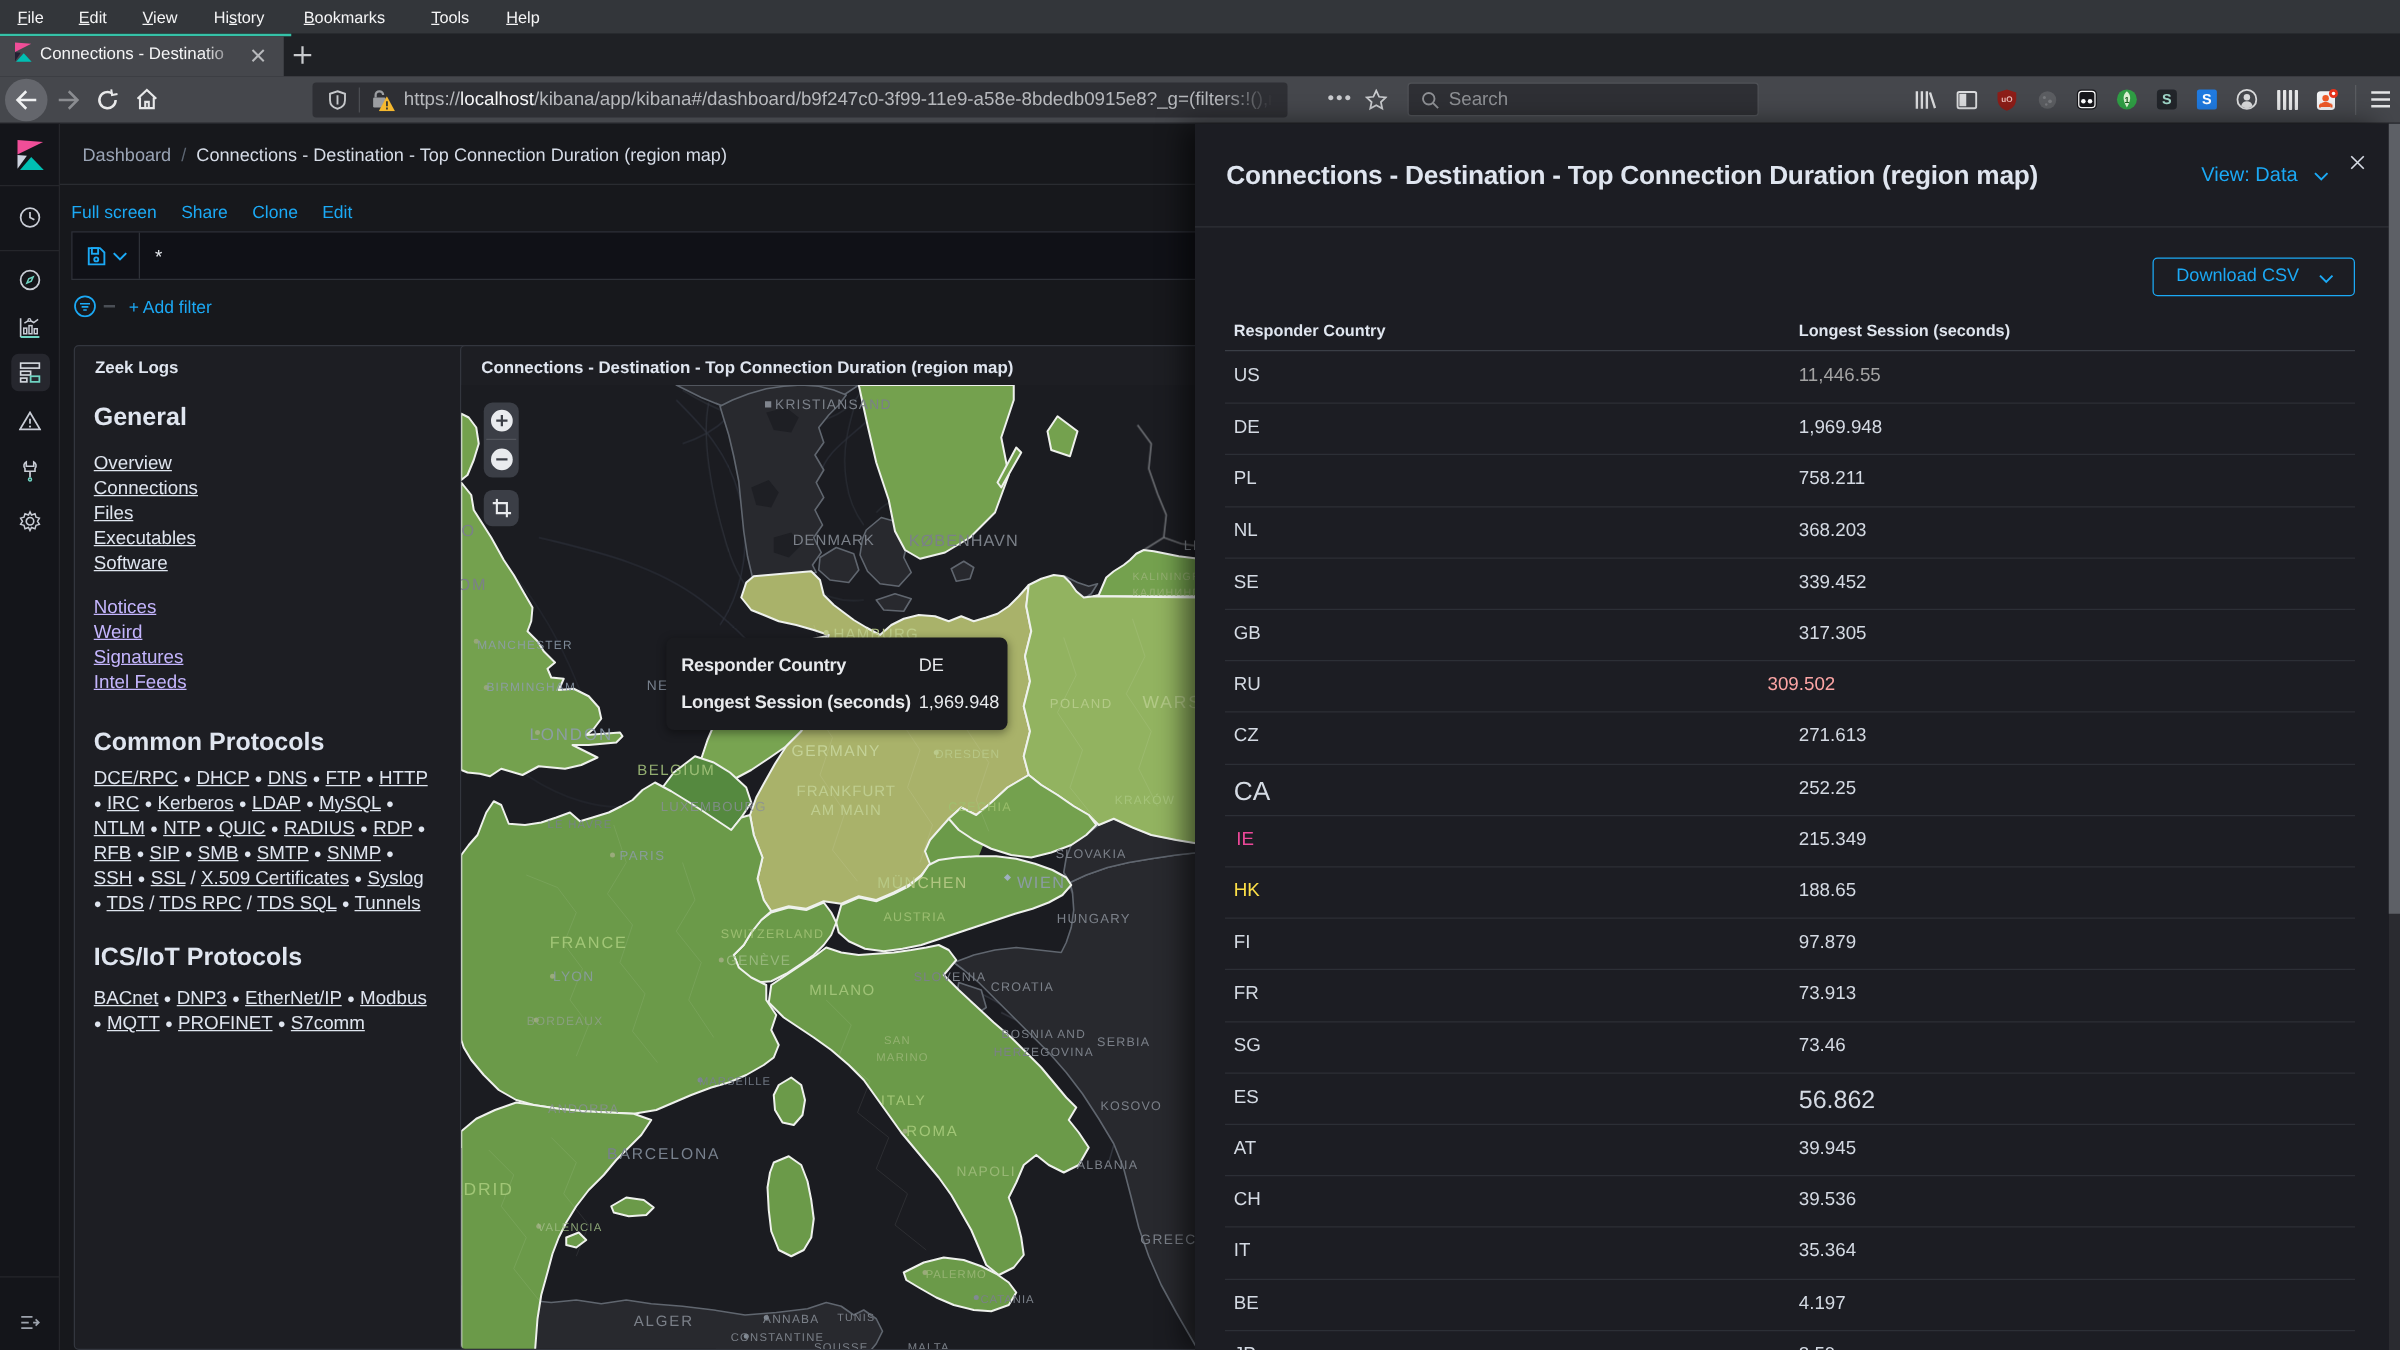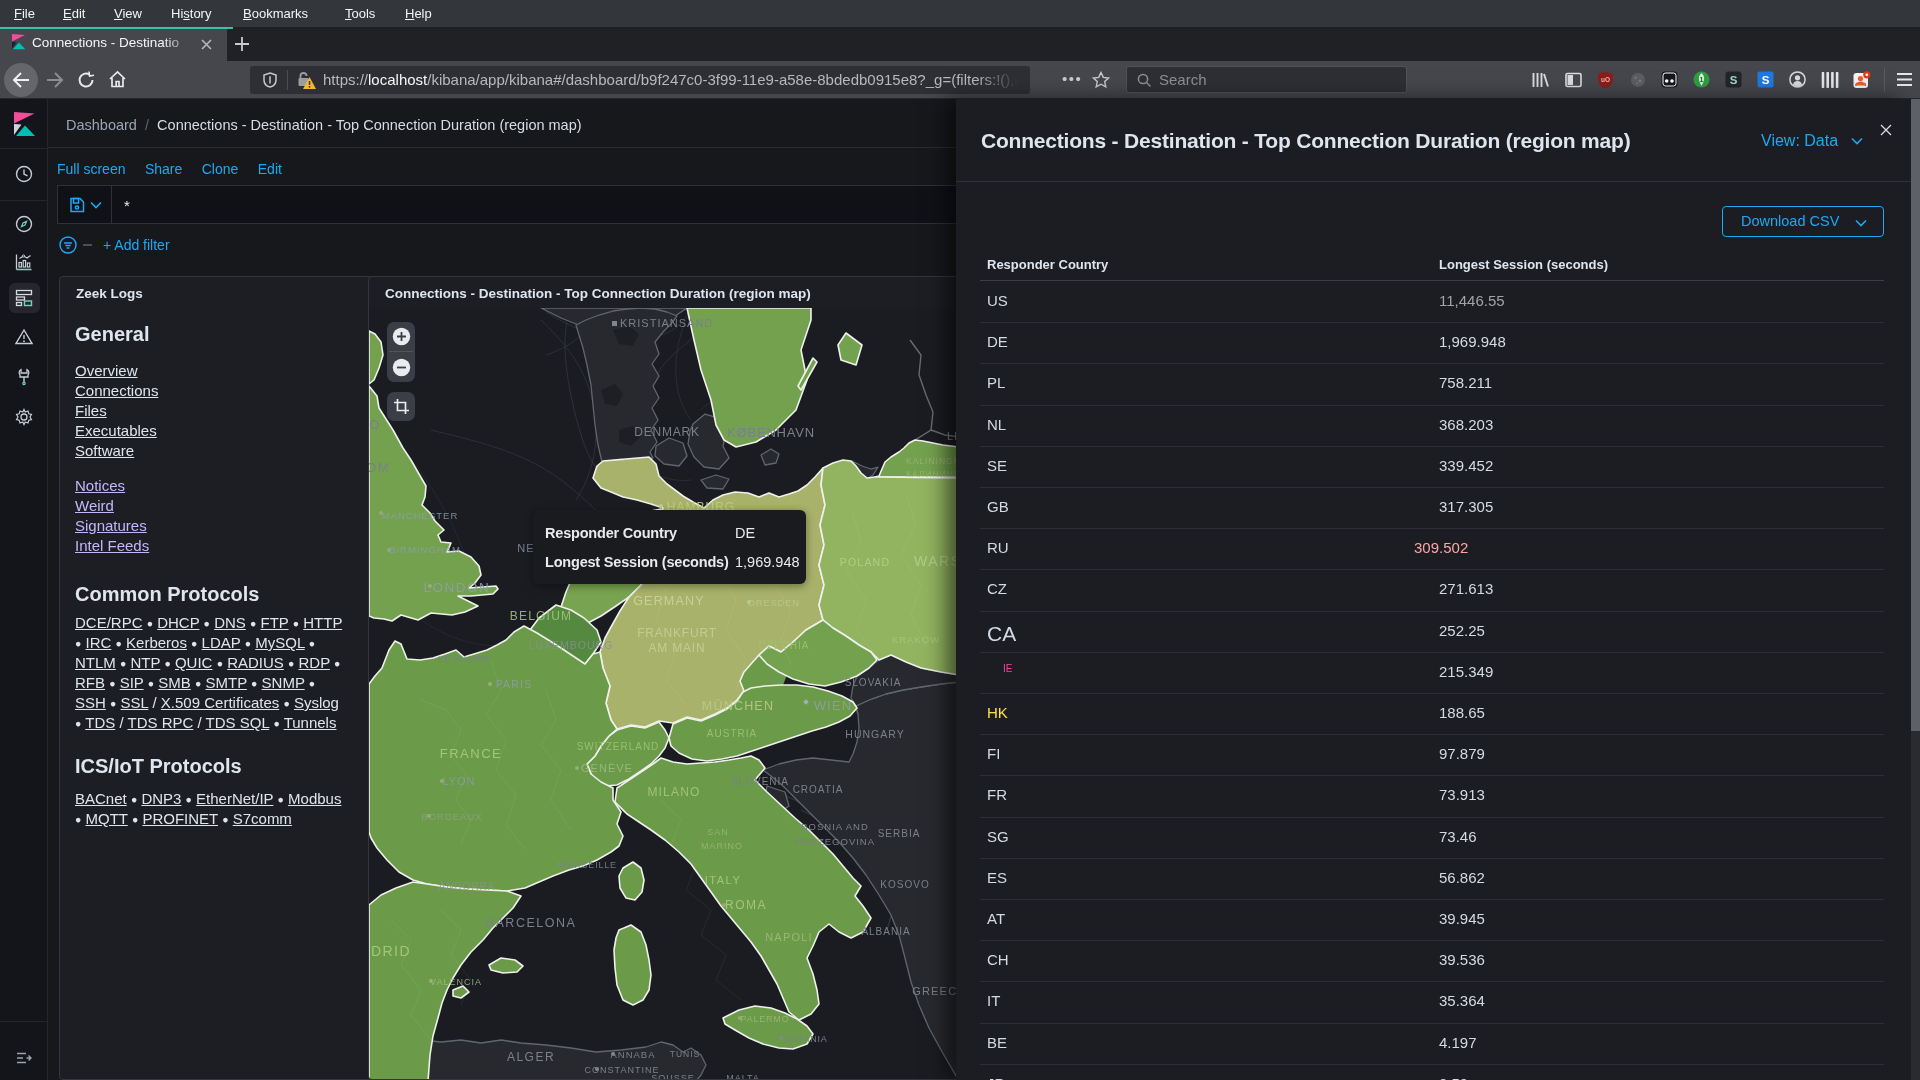--- a/index.html
+++ b/index.html
@@ -461,37 +461,37 @@
         <div class="ab" style="left:24px;top:429.2px;width:904px;height:1px;background:#2c2f36;"></div>
         <div class="ab txt" style="left:31px;top:440.20000000000005px;font-size:15px;color:#d4dae3;">RU</div>
         <div class="ab txt" style="left:458px;top:440.20000000000005px;font-size:15px;color:#fca5a5;">309.502</div>
         <div class="ab" style="left:24px;top:470.40000000000003px;width:904px;height:1px;background:#2c2f36;"></div>
         <div class="ab txt" style="left:31px;top:481.40000000000003px;font-size:15px;color:#d4dae3;">CZ</div>
         <div class="ab txt" style="left:483px;top:481.40000000000003px;font-size:15px;color:#d4dae3;">271.613</div>
         <div class="ab" style="left:24px;top:511.6px;width:904px;height:1px;background:#2c2f36;"></div>
         <div class="ab txt" style="left:31px;top:522.6px;font-size:21px;color:#d4dae3;text-align:center;">CA</div>
         <div class="ab txt" style="left:483px;top:522.6px;font-size:15px;color:#d4dae3;">252.25</div>
         <div class="ab" style="left:24px;top:552.8000000000001px;width:904px;height:1px;background:#2c2f36;"></div>
-        <div class="ab txt" style="left:47px;top:563.8px;font-size:10px;color:#ec4899;">IE</div>
+        <div class="ab txt" style="left:33px;top:563.8px;font-size:15px;color:#ec4899;">IE</div>
         <div class="ab txt" style="left:483px;top:563.8px;font-size:15px;color:#d4dae3;">215.349</div>
         <div class="ab" style="left:24px;top:594px;width:904px;height:1px;background:#2c2f36;"></div>
         <div class="ab txt" style="left:31px;top:605px;font-size:15px;color:#fde047;">HK</div>
         <div class="ab txt" style="left:483px;top:605px;font-size:15px;color:#d4dae3;">188.65</div>
         <div class="ab" style="left:24px;top:635.2px;width:904px;height:1px;background:#2c2f36;"></div>
         <div class="ab txt" style="left:31px;top:646.2px;font-size:15px;color:#d4dae3;">FI</div>
         <div class="ab txt" style="left:483px;top:646.2px;font-size:15px;color:#d4dae3;">97.879</div>
         <div class="ab" style="left:24px;top:676.4000000000001px;width:904px;height:1px;background:#2c2f36;"></div>
         <div class="ab txt" style="left:31px;top:687.4000000000001px;font-size:15px;color:#d4dae3;">FR</div>
         <div class="ab txt" style="left:483px;top:687.4000000000001px;font-size:15px;color:#d4dae3;">73.913</div>
         <div class="ab" style="left:24px;top:717.6000000000001px;width:904px;height:1px;background:#2c2f36;"></div>
         <div class="ab txt" style="left:31px;top:728.6px;font-size:15px;color:#d4dae3;">SG</div>
         <div class="ab txt" style="left:483px;top:728.6px;font-size:15px;color:#d4dae3;">73.46</div>
         <div class="ab" style="left:24px;top:758.8000000000001px;width:904px;height:1px;background:#2c2f36;"></div>
         <div class="ab txt" style="left:31px;top:769.8000000000001px;font-size:15px;color:#d4dae3;">ES</div>
-        <div class="ab txt" style="left:483px;top:769.8000000000001px;font-size:15px;color:#d4dae3;">56.862</div>
+        <div class="ab txt" style="left:483px;top:769.8000000000001px;font-size:20px;color:#d4dae3;">56.862</div>
         <div class="ab" style="left:24px;top:800.0000000000001px;width:904px;height:1px;background:#2c2f36;"></div>
         <div class="ab txt" style="left:31px;top:811px;font-size:15px;color:#d4dae3;">AT</div>
         <div class="ab txt" style="left:483px;top:811px;font-size:15px;color:#d4dae3;">39.945</div>
         <div class="ab" style="left:24px;top:841.2px;width:904px;height:1px;background:#2c2f36;"></div>
         <div class="ab txt" style="left:31px;top:852.2px;font-size:15px;color:#d4dae3;">CH</div>
         <div class="ab txt" style="left:483px;top:852.2px;font-size:15px;color:#d4dae3;">39.536</div>
         <div class="ab" style="left:24px;top:882.4000000000001px;width:904px;height:1px;background:#2c2f36;"></div>
         <div class="ab txt" style="left:31px;top:893.4000000000001px;font-size:15px;color:#d4dae3;">IT</div>
         <div class="ab txt" style="left:483px;top:893.4000000000001px;font-size:15px;color:#d4dae3;">35.364</div>
         <div class="ab" style="left:24px;top:923.6000000000001px;width:904px;height:1px;background:#2c2f36;"></div>

